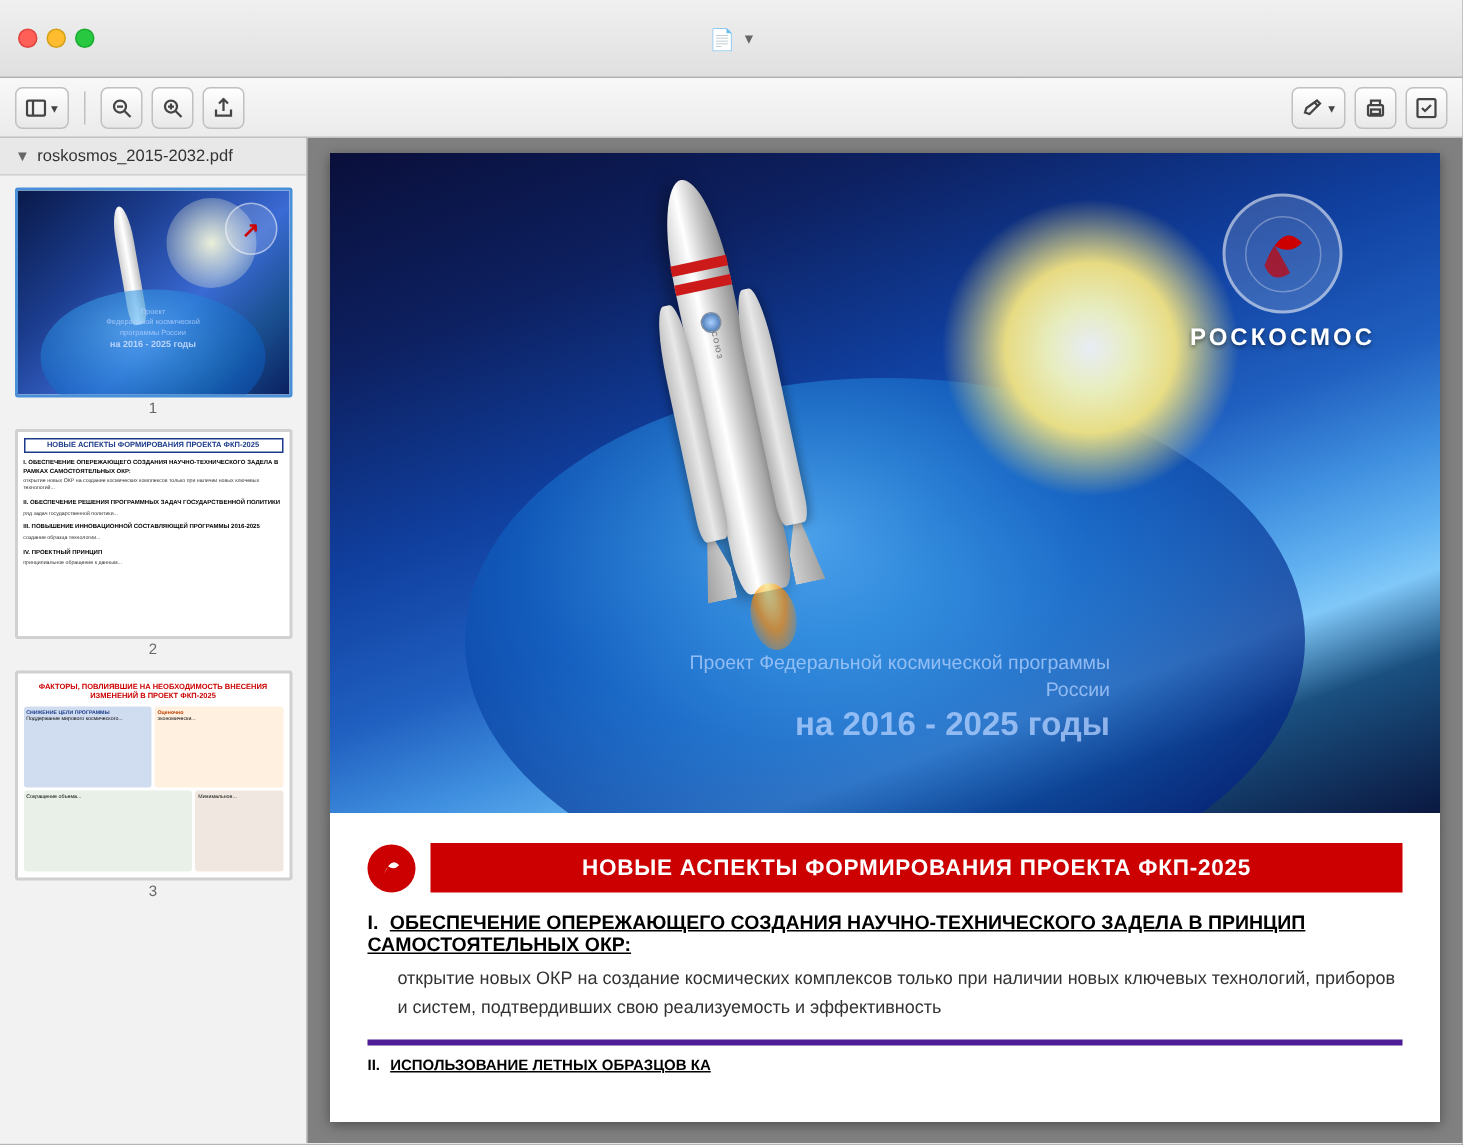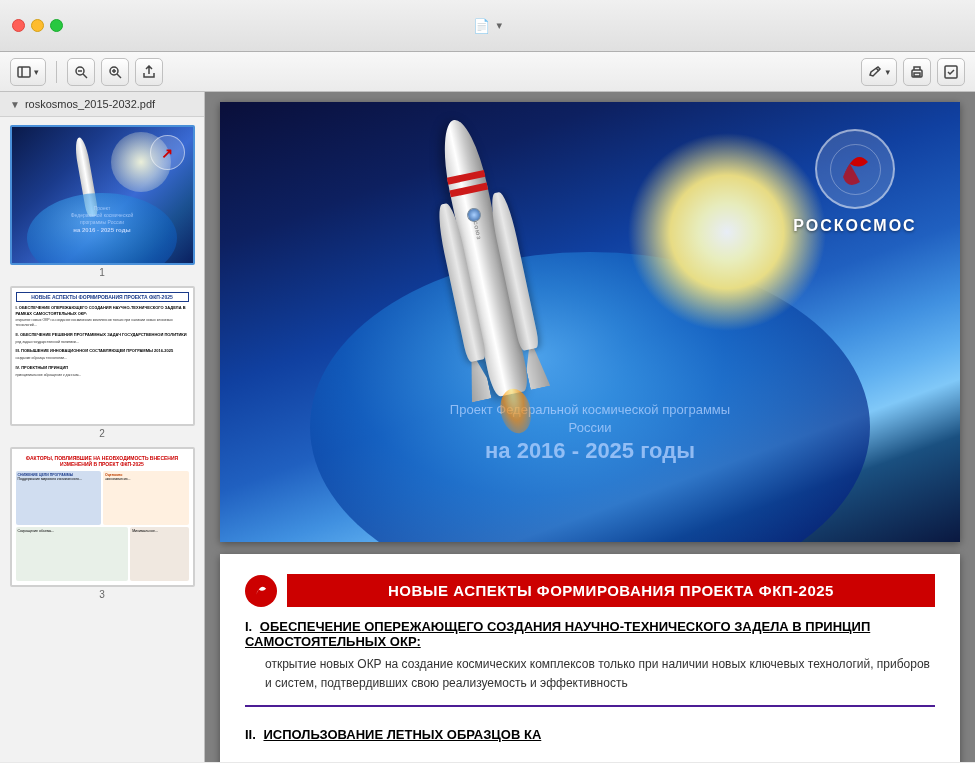--- a/index.html
+++ b/index.html
@@ -242,21 +242,21 @@
     }
 
     
     .pdf-content {
       flex: 1;
       background: #808080;
       overflow-y: auto;
       padding: 10px;
       display: flex;
       flex-direction: column;
-      gap: 12px;
+      gap: 0;
       align-items: center;
     }
 
     
     .pdf-page {
       background: #fff;
       width: 740px;
       margin-bottom: 0;
       box-shadow: 0 2px 8px rgba(0,0,0,0.4);
     }
@@ -328,24 +328,24 @@
       color: #ffffff;
       font-size: 16px;
       font-weight: bold;
       letter-spacing: 2px;
       text-shadow: 0 1px 3px rgba(0,0,0,0.5);
     }
 
     
     .cover-text-overlay {
       position: absolute;
-      bottom: 76px;
+      bottom: 44px;
       left: 50%;
       transform: translateX(-50%);
-      text-align: center;
+      text-align: right;
       color: rgba(180,210,255,0.75);
       width: 300px;
     }
     .cover-text-overlay .prefix {
       font-size: 13px;
       line-height: 1.4;
     }
     .cover-text-overlay .main-title {
       font-size: 22px;
       font-weight: bold;
@@ -590,21 +590,21 @@
 
         <div class="page2-section">
           <div style="font-size:13px;font-weight:bold;color:#000;margin-bottom:6px;">
             <span>I.</span>
             <span style="margin-left:4px;text-decoration:underline;">ОБЕСПЕЧЕНИЕ ОПЕРЕЖАЮЩЕГО СОЗДАНИЯ НАУЧНО-ТЕХНИЧЕСКОГО ЗАДЕЛА В ПРИНЦИП САМОСТОЯТЕЛЬНЫХ ОКР:</span>
           </div>
           <div style="font-size:12px;color:#333;line-height:1.6;padding-left:20px;">открытие новых ОКР на создание космических комплексов только при наличии новых ключевых технологий, приборов и систем, подтвердивших свою реализуемость и эффективность</div>
         </div>
 
         <div class="page2-section">
-          <div style="font-size:13px;font-weight:bold;color:#000;border-top:2px solid #4c1d95;padding-top:20px;">
+          <div style="font-size:10px;font-weight:bold;color:#000;border-top:4px solid #4c1d95;padding-top:8px;">
             <span>II.</span>
             <span style="margin-left:4px;text-decoration:underline;">ИСПОЛЬЗОВАНИЕ ЛЕТНЫХ ОБРАЗЦОВ КА</span>
           </div>
         </div>
       </div>
     </div>
 
   </div>
 </div>
 

